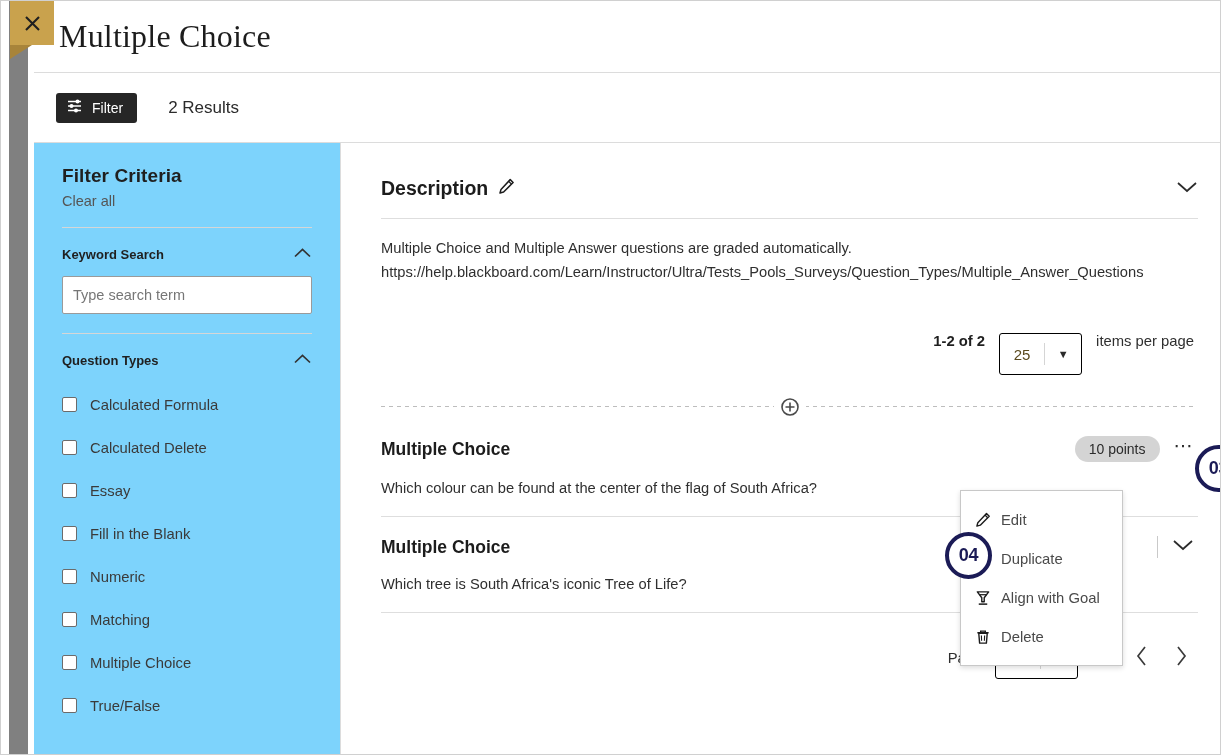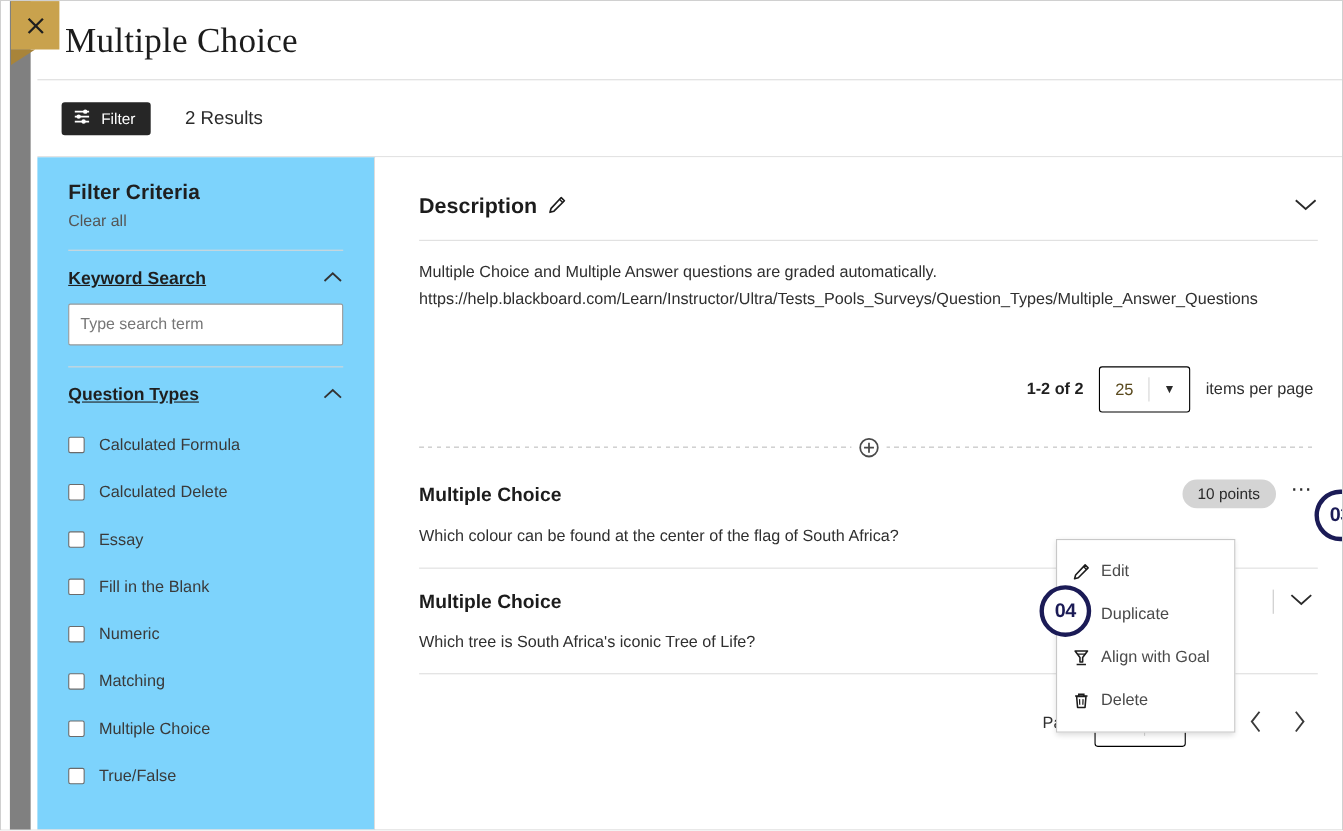--- a/index.html
+++ b/index.html
@@ -102,21 +102,21 @@
     display: block; margin-top: 6px;
     font-size: 14.5px; color: #555555; cursor: pointer;
   }
   .hr { height: 1px; background: #d6d6d6; margin: 18px 0 0 0; }
 
   .section-head {
     display: flex; align-items: center; justify-content: space-between;
     margin-top: 17px; cursor: pointer;
   }
   .section-head-label {
-    font-size: 16px; font-weight: bold; color: #1f1f1f; text-decoration: underline;
+    font-size: 13px; font-weight: bold; color: #1f1f1f;
   }
   .chev { color: #333; display: block; }
 
   .search-box {
     margin-top: 13px; width: 100%; height: 32px;
     border: 1px solid #9a9a9a; border-radius: 2px;
     padding: 18px 10px; font-size: 14.5px; color: #333;
     font-family: "Liberation Sans", sans-serif;
     background: #ffffff;
   }
@@ -147,21 +147,21 @@
   .desc-title { font-size: 19.5px; font-weight: bold; color: #1c1c1c; }
   .desc-rule { height: 1px; background: #dedede; margin-top: 18px; }
   .desc-body { margin-top: 17px; }
   .desc-line {
     font-size: 14.7px; color: #2f2f2f; line-height: 24px;
     white-space: nowrap;
   }
 
   
   .pager-top {
-    display: flex; align-items: center; justify-content: flex-end;
+    display: flex; justify-content: flex-end;
     gap: 14px; margin-top: 49px; padding-right: 4px;
   }
   .pager-range { font-size: 14.8px; font-weight: bold; color: #1f1f1f; }
   .select-box {
     display: inline-flex; align-items: center;
     height: 42px; border: 1px solid #000000; border-radius: 3px;
     background: #ffffff; cursor: pointer;
   }
   .select-val {
     width: 44px; text-align: center;

